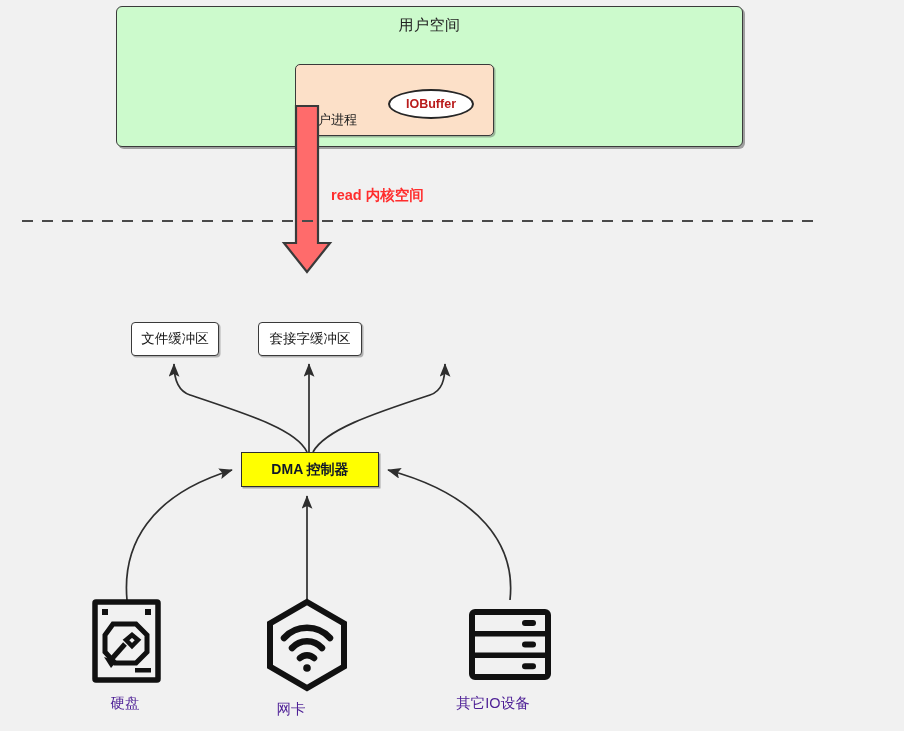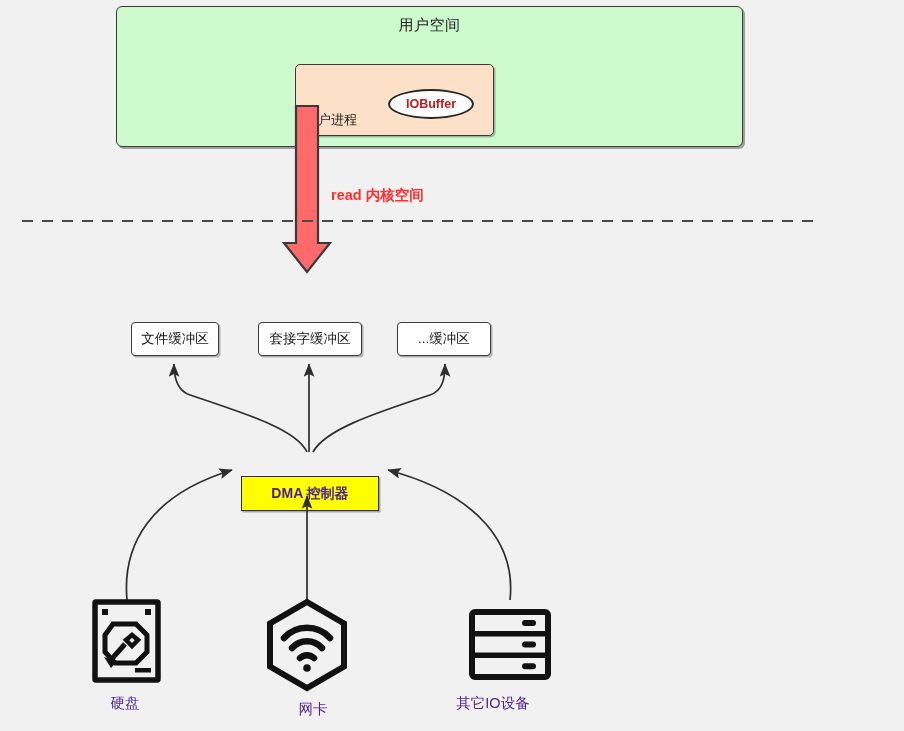--- a/index.html
+++ b/index.html
@@ -104,40 +104,39 @@
     box-sizing: border-box;
     background: #ffff00;
     border: 1.8px solid #2e2e2e;
     border-radius: 0;
     box-shadow: 1.5px 1.5px 0 rgba(60,60,60,0.4);
     display: flex;
     align-items: center;
     justify-content: center;
     font-size: 14px;
     font-weight: bold;
-    color: #4c1d95;
-    margin-top: 24px;
+    color: #0f172a;
   }
   #syscall-label {
     position: absolute;
     left: 331px; top: 186px;
     font-size: 14.5px;
     font-weight: bold;
     color: #ff2d2d;
     white-space: nowrap;
   }
   .device-label {
     position: absolute;
     font-size: 14.5px;
     color: #4c1d95;
     text-align: center;
     white-space: nowrap;
   }
   #device-label-0 { left: 60px; top: 694px; width: 130px; }
-  #device-label-1 { left: 248px; top: 700px; width: 130px; }
+  #device-label-1 { left: 226px; top: 700px; width: 130px; }
   #device-label-2 { left: 428px; top: 694px; width: 130px; }
   svg.overlay {
     position: absolute;
     left: 0; top: 0;
     width: 904px; height: 731px;
     pointer-events: none;
   }
 </style>
 </head>
 <body>
@@ -149,21 +148,20 @@
 
     <div id="user-process-box">
       <div id="user-process-label">用户进程</div>
       <div id="iobuffer-ellipse">IOBuffer</div>
     </div>
   </div>
 
 
   <div class="buffer-box" id="buffer-box-0">文件缓冲区</div>
   <div class="buffer-box" id="buffer-box-1">套接字缓冲区</div>
-  <div class="buffer-box" id="buffer-box-2">...缓冲区</div>
 
   <div id="dma-box">DMA 控制器</div>
 
   <div id="syscall-label">read 内核空间</div>
 
   <div class="device-label" id="device-label-0">硬盘</div>
   <div class="device-label" id="device-label-1">网卡</div>
   <div class="device-label" id="device-label-2">其它IO设备</div>
 
   <svg class="overlay" viewBox="0 0 904 731">

